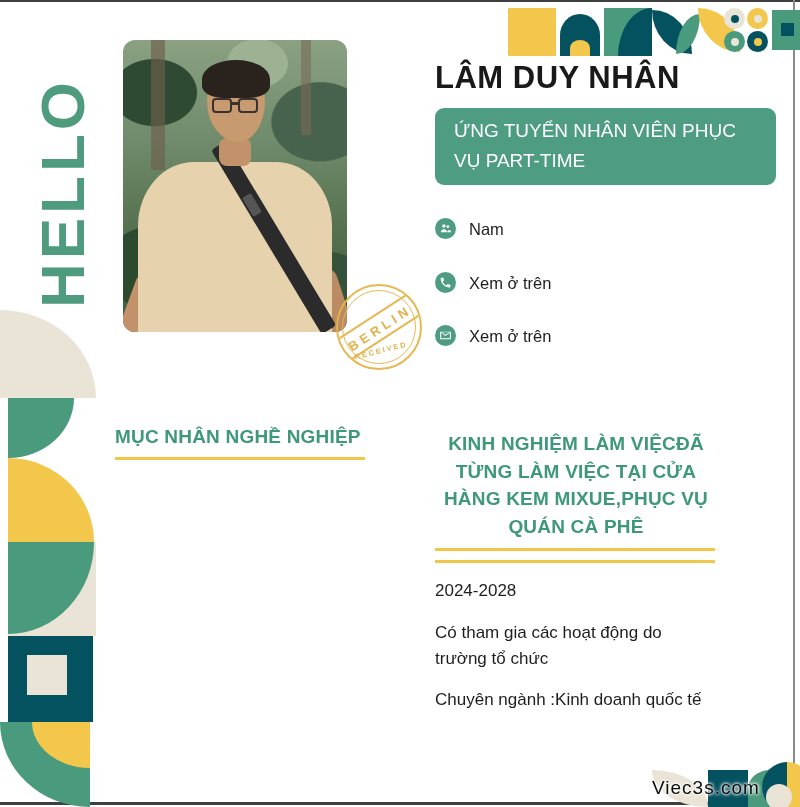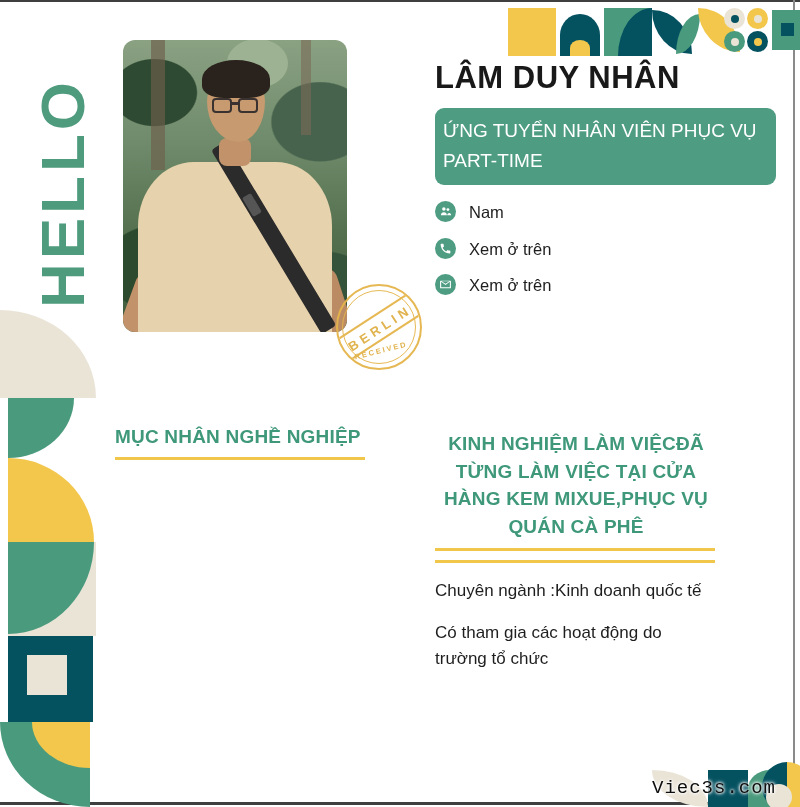--- a/index.html
+++ b/index.html
@@ -96,25 +96,25 @@
   .stamp .bandline { position:absolute; left:-10px; right:-10px; top:28px; height:26px;
            border-top:2px solid #E5B54B; border-bottom:2px solid #E5B54B;
            transform:rotate(-33deg); text-align:center;
            color:#DFAF45; font-weight:700; font-size:13px; letter-spacing:4px; line-height:26px; }
   .stamp .received { position:absolute; left:0; right:-4px; bottom:13px; text-align:center;
            color:#DFAF45; font-weight:700; font-size:7.5px; letter-spacing:2px; transform:rotate(-14deg); }
 
   
   .name { left:435px; top:60px; width:350px; font-size:31px; font-weight:800; letter-spacing:.5px; color:#191919; }
   .badge { left:435px; top:108px; width:341px; min-height:64px; background:#4E9C82; border-radius:9px;
-           color:#fff; font-size:19px; font-weight:500; line-height:1.6; padding:8px 8px; }
+           color:#fff; font-size:19px; font-weight:500; line-height:1.6; padding:8px 19px; }
 
   
   .contact { left:435px; top:200px; width:330px; display:flex; flex-direction:column; gap:11px; }
-  .c-row { display:flex; align-items:flex-start; gap:13px; }
+  .c-row { display:flex; align-items:flex-start; gap:13px;margin-top:17px; }
   .c-ic { flex:0 0 auto; width:21px; height:21px; border-radius:50%; background:#4E9C82;
           display:flex; align-items:center; justify-content:center; margin-top:1px; }
   .c-ic svg { width:13px; height:13px; fill:#fff; stroke:none; }
   .c-txt { font-size:16.5px; line-height:1.55; color:#1e1e1e; max-width:292px; }
 
   
   .sec-title { color:#3E9879; font-weight:800; font-size:19px; letter-spacing:.2px; }
   .rule { height:3px; background:#F0C64B; border:none; }
 
   .objective { left:115px; top:426px; width:272px; }
@@ -131,21 +131,21 @@
   .edu-line { margin-top:15px; font-size:17px; color:#1e1e1e; line-height:1.55; }
 
   
   .br-decor { left:650px; top:762px; width:150px; height:45px; }
   .br-leaf { position:absolute; left:2px; top:8px; width:56px; height:37px; background:#EAE4D7; border-radius:0 100% 0 100%; }
   .br-teal { position:absolute; left:58px; top:8px; width:40px; height:37px; background:#045160; }
   .br-dome { position:absolute; left:98px; top:8px; width:44px; height:37px; background:#4A9A7D; border-radius:100% 100% 0 0; }
   .br-circle { position:absolute; left:112px; top:0; width:50px; height:50px; border-radius:50%;
                background:linear-gradient(90deg,#045160 50%, #F3C74B 50%); }
   .br-circle::after { content:""; position:absolute; left:4px; top:22px; width:26px; height:26px; border-radius:50%; background:#EAE4D7; }
-  .watermark { left:652px; top:777px; font-family:Liberation Mono, monospace; font-size:19px; color:#0d0d0d;
+  .watermark { left:652px; top:777px; font-family:Liberation Sans, sans-serif; font-size:19px; color:#0d0d0d;
                text-shadow:0 0 3px #fff, 0 0 3px #fff, 0 0 5px #fff; letter-spacing:1px; }
 </style>
 </head>
 <body>
 
 <div class="abs frame-top"></div>
 <div class="abs frame-bottom"></div>
 <div class="abs frame-right"></div>
 
 <div class="abs band">
@@ -241,22 +241,23 @@
 
 <div class="abs objective">
   <div class="sec-title">MỤC NHÂN NGHỀ NGHIỆP</div>
   <hr class="rule">
 </div>
 
 <div class="abs rightcol">
   <div class="sec-title exp-title">KINH NGHIỆM LÀM VIỆCĐÃ TỪNG LÀM VIỆC TẠI CỬA HÀNG KEM MIXUE,PHỤC VỤ QUÁN CÀ PHÊ</div>
   <hr class="rule exp-rule">
   <hr class="rule edu-rule">
+  <div class="edu-line">2024-2028</div>
+  <div class="edu-line">Có tham gia các hoạt động do trường tổ chức</div>
   <div class="edu-line">Chuyên ngành :Kinh doanh quốc tế</div>
-  <div class="edu-line">Có tham gia các hoạt động do trường tổ chức</div>
 </div>
 
 <div class="abs br-decor">
   <div class="br-leaf"></div>
   <div class="br-teal"></div>
   <div class="br-dome"></div>
   <div class="br-circle"></div>
 </div>
 <div class="abs watermark">Viec3s.com</div>
 

